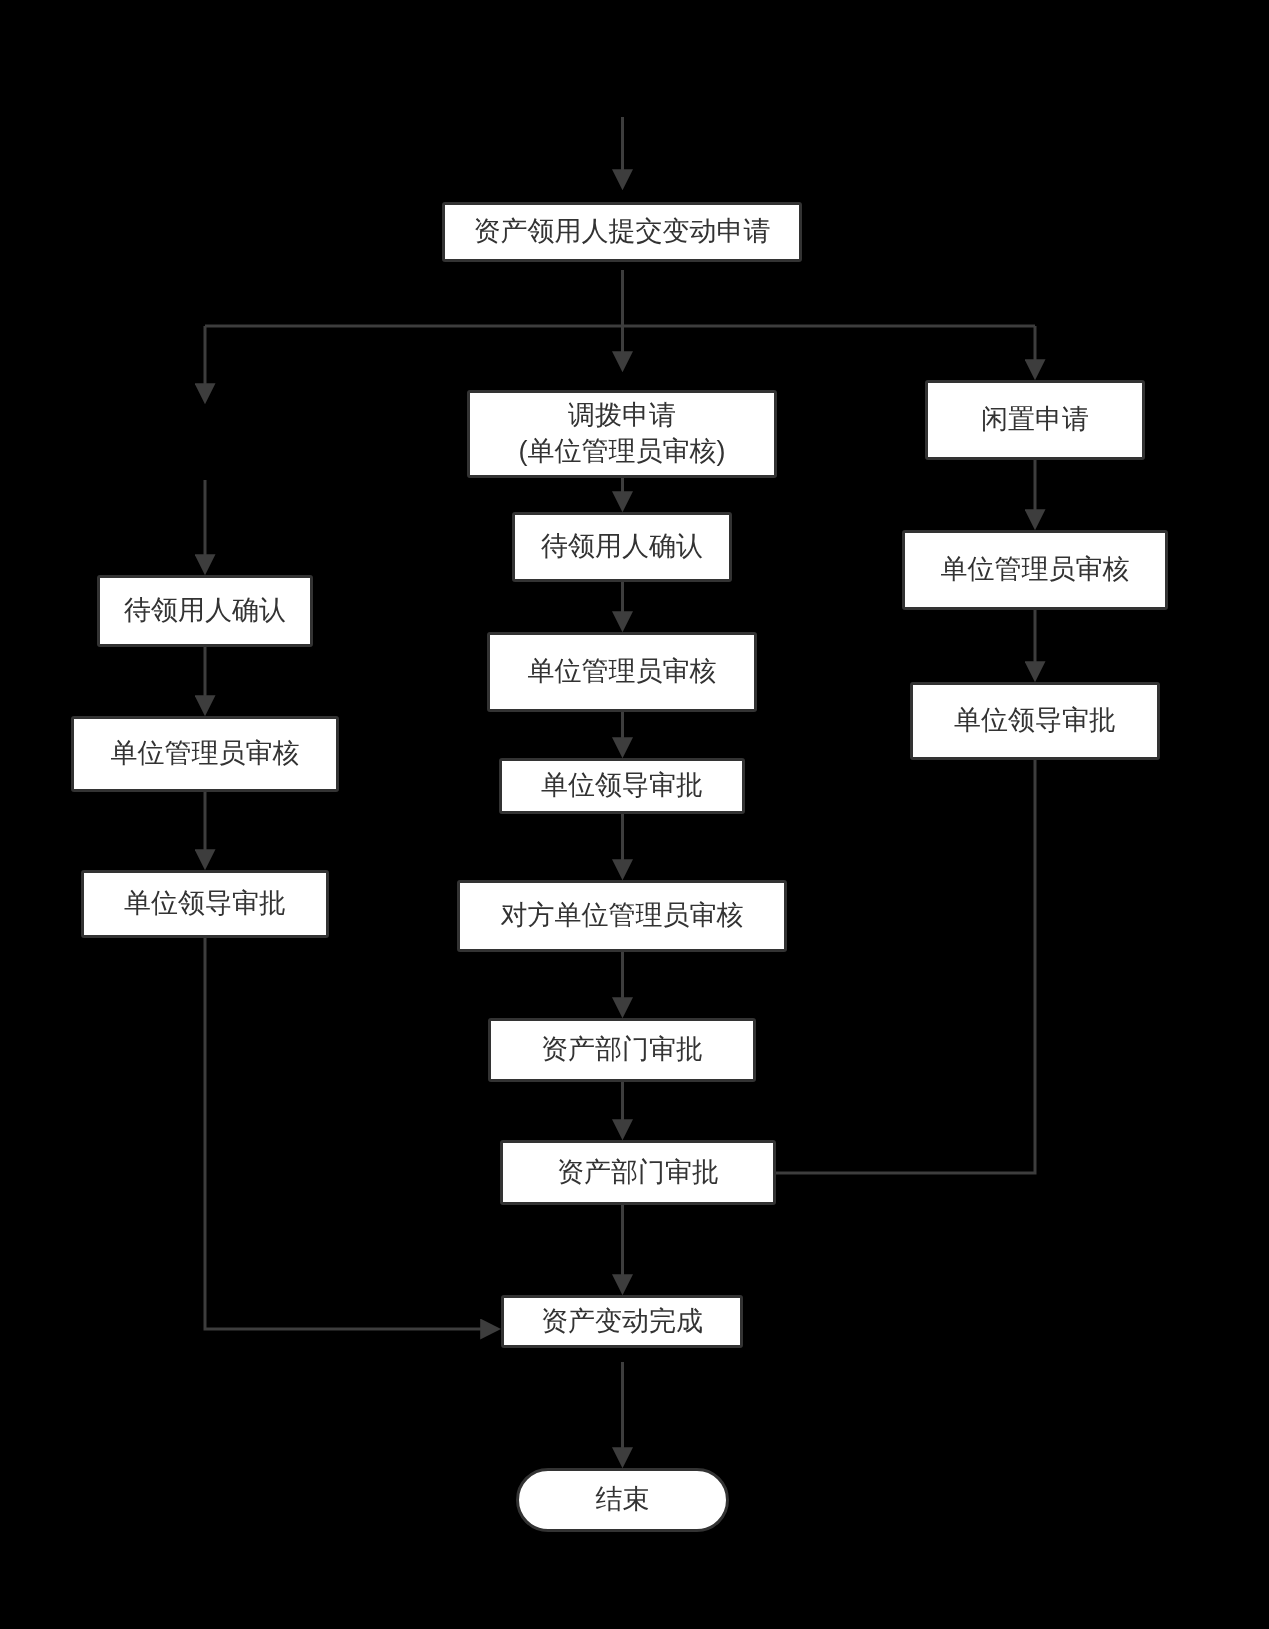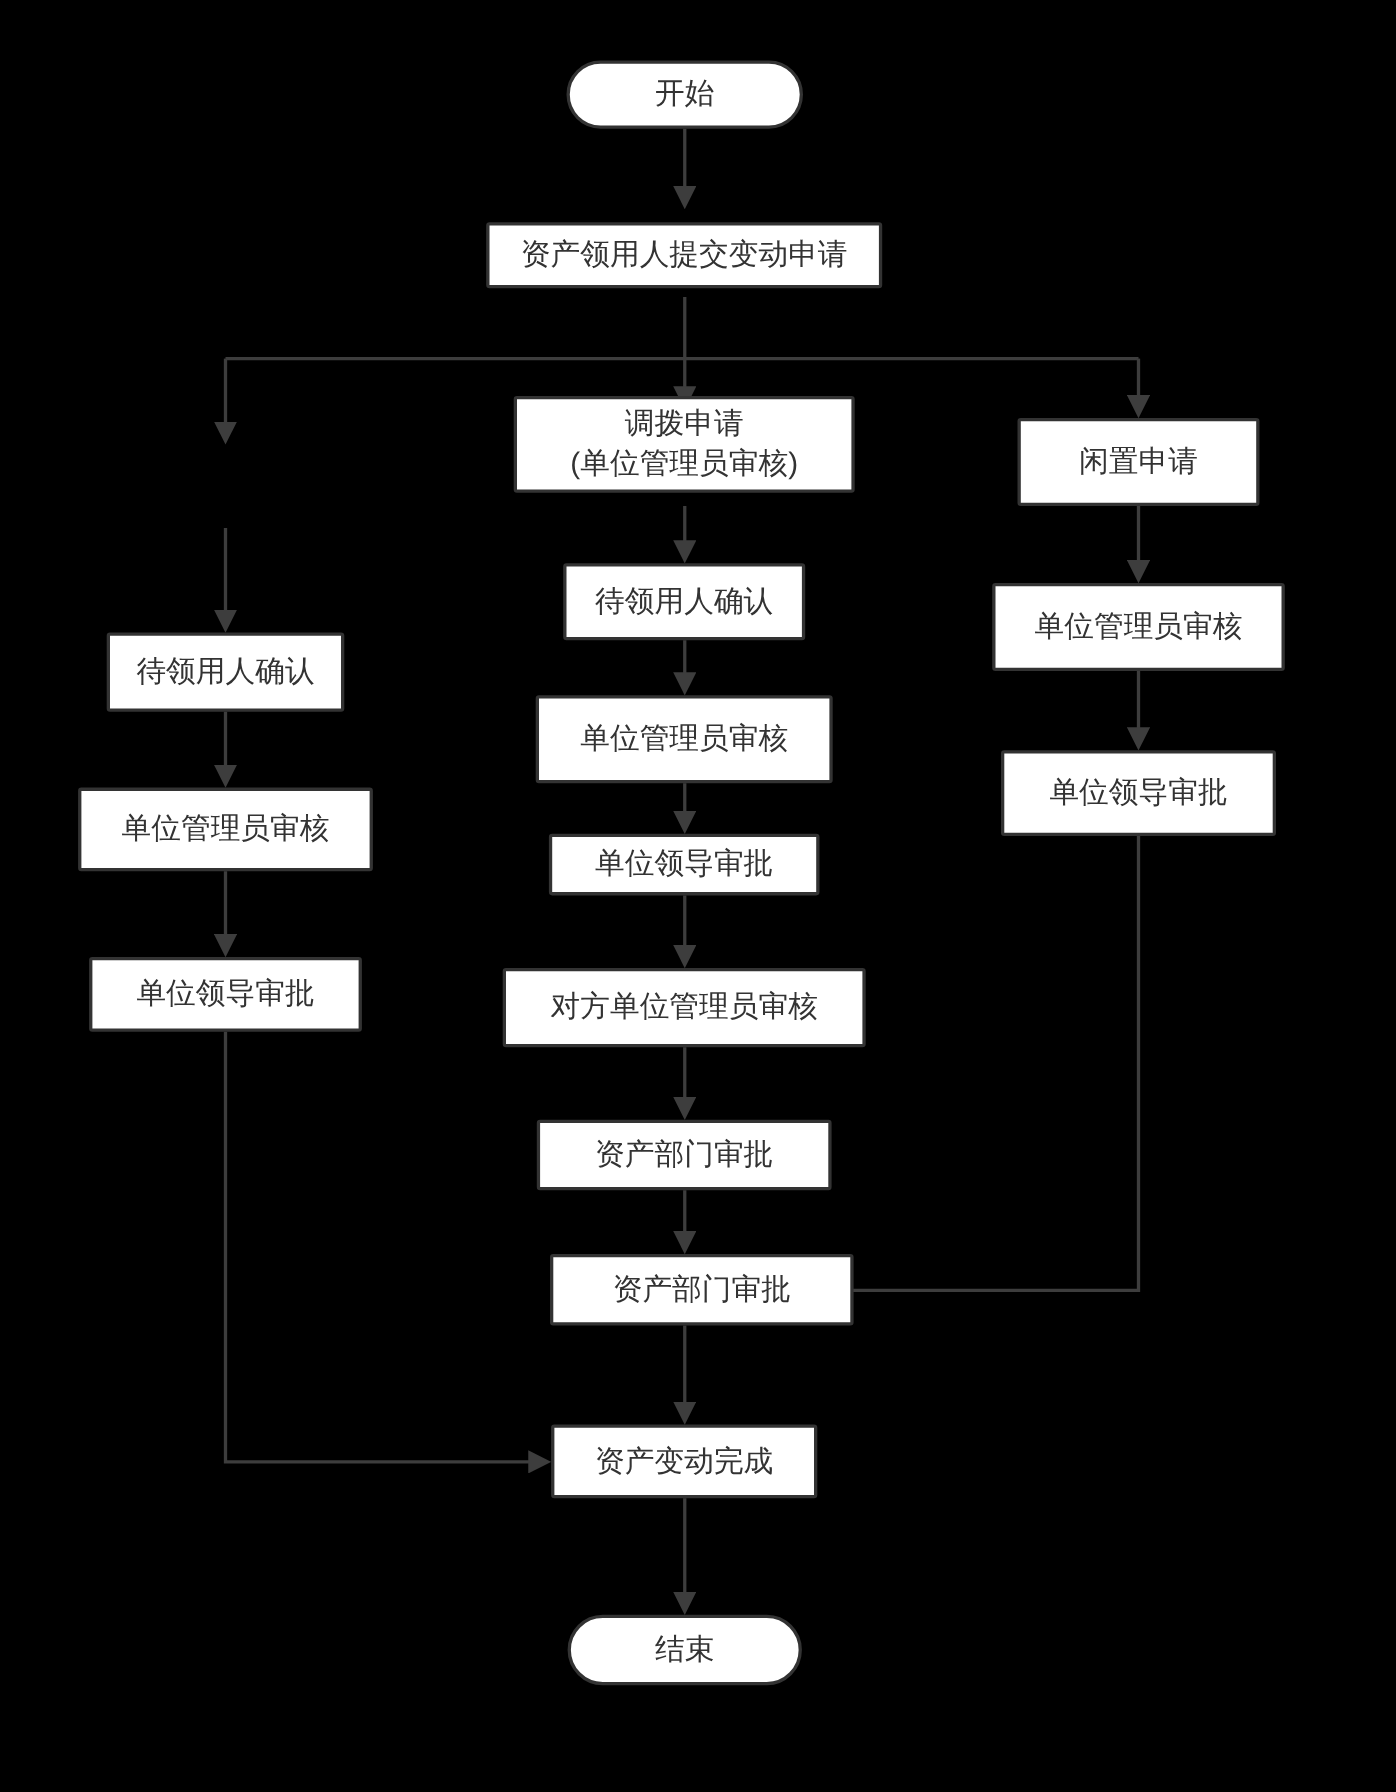--- a/index.html
+++ b/index.html
@@ -75,42 +75,39 @@
       <path d="M622.5 1082 L622.5 1136" marker-end="url(#arrow)"></path>
       <path d="M622.5 1205 L622.5 1291" marker-end="url(#arrow)"></path>
       <path d="M622.5 1362 L622.5 1464" marker-end="url(#arrow)"></path>
 
       <path d="M1035 460 L1035 526" marker-end="url(#arrow)"></path>
       <path d="M1035 610 L1035 678" marker-end="url(#arrow)"></path>
       <path d="M1035 760 L1035 1173 L748 1173" marker-end="url(#arrow)"></path>
     </g>
   </svg>
 
-  <div class="node terminal" style="left:515px;top:55px;width:215px;height:62px">
-    <span>开始</span>
-  </div>
 
   <div class="node" style="left:442px;top:202px;width:360px;height:60px">
     <span>资产领用人提交变动申请</span>
   </div>
 
 
   <div class="node" style="left:97px;top:575px;width:216px;height:72px">
     <span>待领用人确认</span>
   </div>
 
   <div class="node" style="left:71px;top:716px;width:268px;height:76px">
     <span>单位管理员审核</span>
   </div>
 
   <div class="node" style="left:81px;top:870px;width:248px;height:68px">
     <span>单位领导审批</span>
   </div>
 
-  <div class="node" style="left:467px;top:360px;width:310px;height:88px">
+  <div class="node" style="left:467px;top:390px;width:310px;height:88px">
     <span>调拨申请</span>
     <span>(单位管理员审核)</span>
   </div>
 
   <div class="node" style="left:512px;top:512px;width:220px;height:70px">
     <span>待领用人确认</span>
   </div>
 
   <div class="node" style="left:487px;top:632px;width:270px;height:80px">
     <span>单位管理员审核</span>
@@ -125,21 +122,21 @@
   </div>
 
   <div class="node" style="left:488px;top:1018px;width:268px;height:64px">
     <span>资产部门审批</span>
   </div>
 
   <div class="node" style="left:500px;top:1140px;width:276px;height:65px">
     <span>资产部门审批</span>
   </div>
 
-  <div class="node" style="left:501px;top:1295px;width:242px;height:67px">
+  <div class="node" style="left:501px;top:1295px;width:242px;height:53px">
     <span>资产变动完成</span>
   </div>
 
   <div class="node" style="left:925px;top:380px;width:220px;height:80px">
     <span>闲置申请</span>
   </div>
 
   <div class="node" style="left:902px;top:530px;width:266px;height:80px">
     <span>单位管理员审核</span>
   </div>

